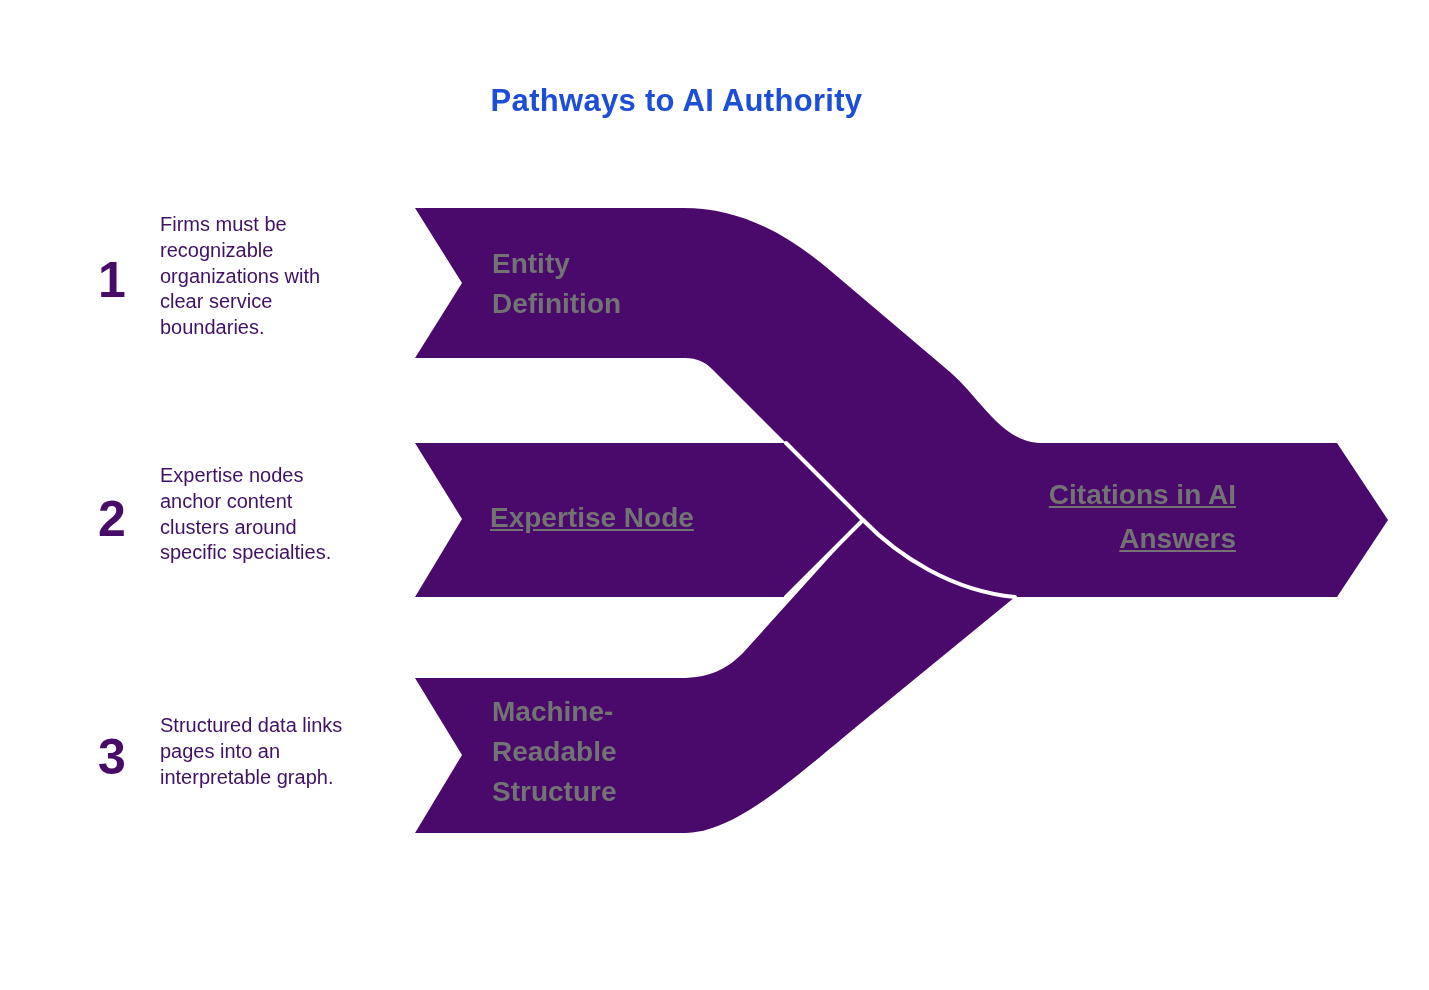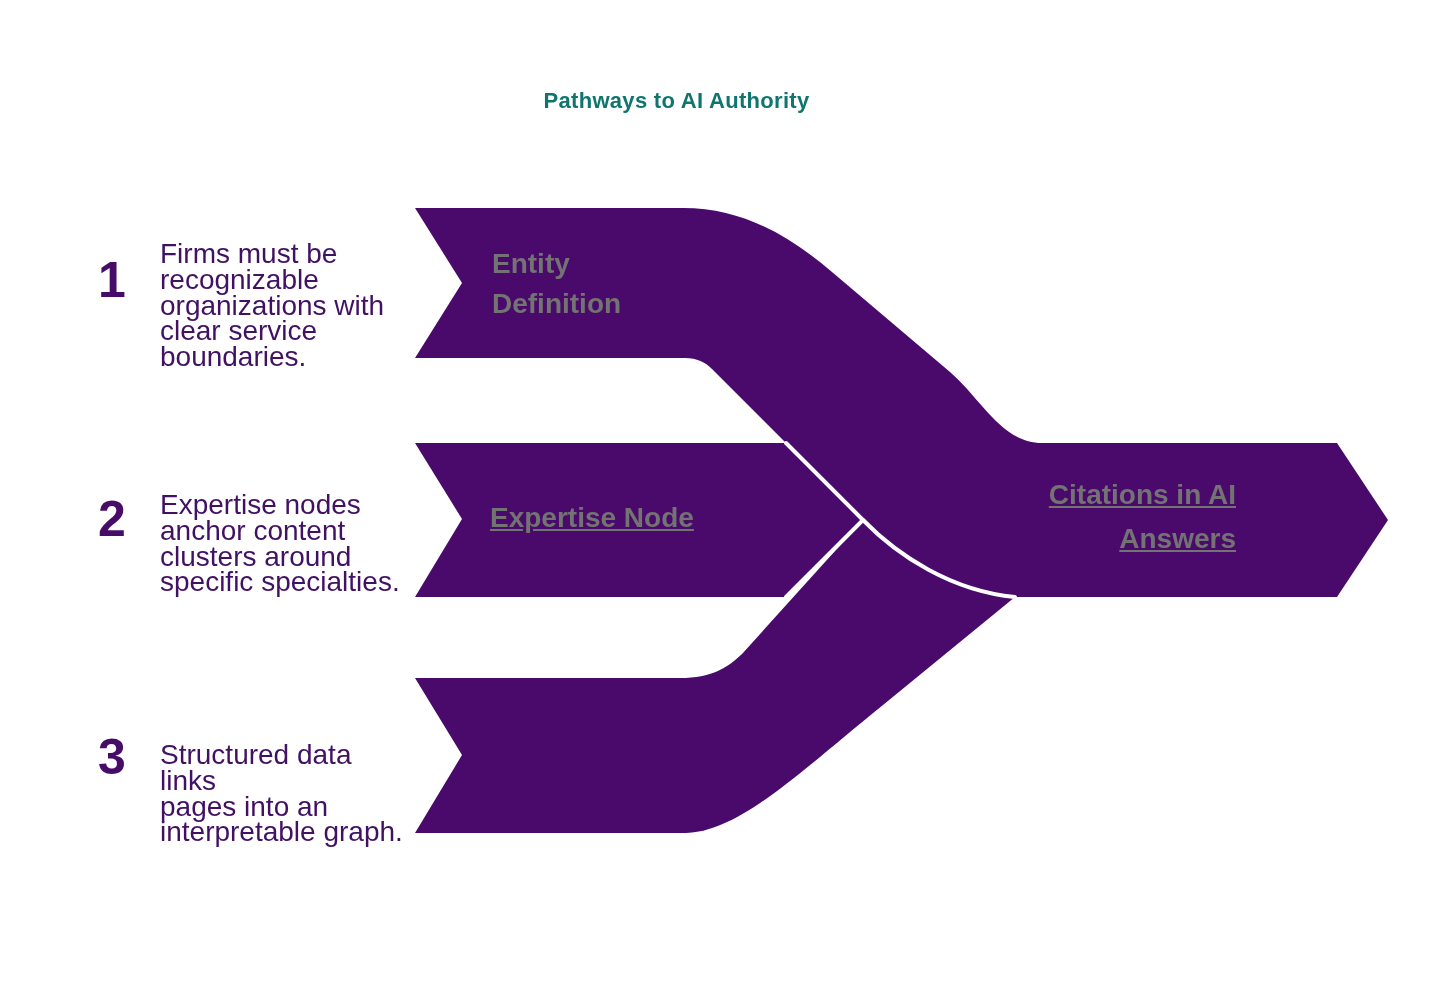--- a/index.html
+++ b/index.html
@@ -16,48 +16,47 @@
     left: 0; top: 0;
     width: 1429px; height: 990px;
   }
   .title {
     position: absolute;
     left: 0;
     top: 81px;
     width: 1353px;
     margin: 0;
     text-align: center;
-    font-size: 22px;
+    font-size: 31px;
     line-height: 40px;
     font-weight: 700;
-    color: #0f766e;
+    color: #1d4ed8;
     letter-spacing: 0.3px;
   }
   .step-num {
     position: absolute;
     left: 90px;
     width: 44px;
     text-align: center;
     font-size: 50px;
     line-height: 56px;
     font-weight: 700;
     color: #470C67;
   }
   .num-1 { top: 252px; }
   .num-2 { top: 491px; }
   .num-3 { top: 729px; }
   .step-desc {
     position: absolute;
     left: 160px;
     width: 250px;
-    font-size: 28px;
+    font-size: 20px;
     line-height: 25.8px;
     color: #411163;
     white-space: pre-line;
-    margin-top: 29px;
   }
   .desc-1 { top: 212px; }
   .desc-2 { top: 463px; }
   .desc-3 { top: 713px; }
   .band-label {
     position: absolute;
     font-size: 28px;
     line-height: 40px;
     font-weight: 700;
     color: #737373;
@@ -109,17 +108,20 @@
   <div class="step-desc desc-2">Expertise nodes
 anchor content
 clusters around
 specific specialties.</div>
   <div class="band-label blabel-2">Expertise Node</div>
 
   <div class="step-num num-3">3</div>
   <div class="step-desc desc-3">Structured data links
 pages into an
 interpretable graph.</div>
+  <div class="band-label blabel-3">Machine-
+Readable
+Structure</div>
 
   <div class="band-label blabel-out">Citations in AI
 Answers</div>
 
 </div>
 
 </body></html>

